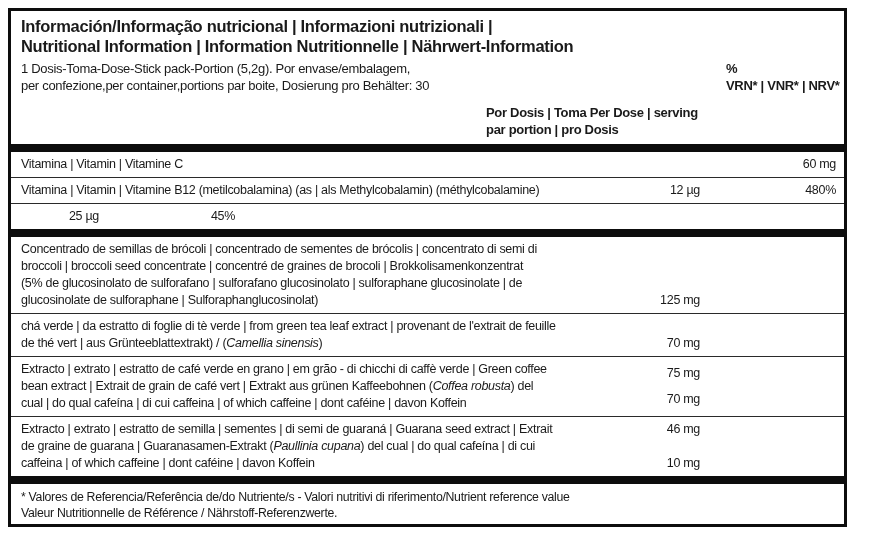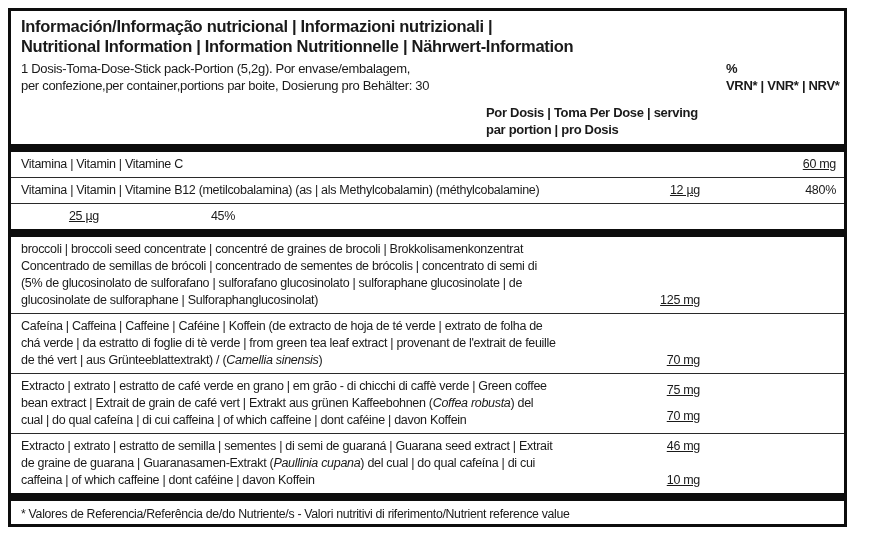--- a/index.html
+++ b/index.html
@@ -59,21 +59,20 @@
     padding-bottom: 4px;
   }
   .row .name { flex: 1; padding-right: 6px; }
   .row .name .line { white-space: nowrap; }
   .row .amt {
     width: 78px;
     display: flex;
     flex-direction: column;
     align-items: flex-end;
     text-align: right;
-    text-decoration: underline;
   }
   .row .pct {
     width: 136px;
     display: flex;
     flex-direction: column;
     align-items: flex-end;
     text-align: right;
   }
   .v-center .amt, .v-center .pct { justify-content: center; }
   .v-bottom .amt, .v-bottom .pct { justify-content: flex-end; }
@@ -143,33 +142,32 @@
           </div>
           <div class="pct">
             <div>45%</div>
           </div>
         </div>
       </div>
       <div class="bar"></div>
       <div class="section">
         <div class="row pad v-bottom">
           <div class="name">
+            <div class="line"><span>Concentrado de semillas de brócoli | concentrado de sementes de brócolis | concentrato di semi di</span></div>
             <div class="line"><span>broccoli | broccoli seed concentrate | concentré de graines de brocoli | Brokkolisamenkonzentrat</span></div>
-            <div class="line"><span>Concentrado de semillas de brócoli | concentrado de sementes de brócolis | concentrato di semi di</span></div>
             <div class="line"><span>(5% de glucosinolato de sulforafano | sulforafano glucosinolato | sulforaphane glucosinolate | de</span></div>
             <div class="line"><span>glucosinolate de sulforaphane | Sulforaphanglucosinolat)</span></div>
           </div>
           <div class="amt">
             <div>125 mg</div>
           </div>
           <div class="pct"></div>
         </div>
         <div class="row pad v-bottom">
           <div class="name">
-            <div class="line"><span>Cafeína | Caffeina | Caffeine | Caféine | Koffein (de extracto de hoja de té verde | extrato de folha de</span></div>
             <div class="line"><span>chá verde | da estratto di foglie di tè verde | from green tea leaf extract | provenant de l'extrait de feuille</span></div>
             <div class="line"><span>de thé vert | aus Grünteeblattextrakt) / (</span><span class="i">Camellia sinensis</span><span>)</span></div>
           </div>
           <div class="amt">
             <div>70 mg</div>
           </div>
           <div class="pct"></div>
         </div>
         <div class="row pad v-split-mid">
           <div class="name">

